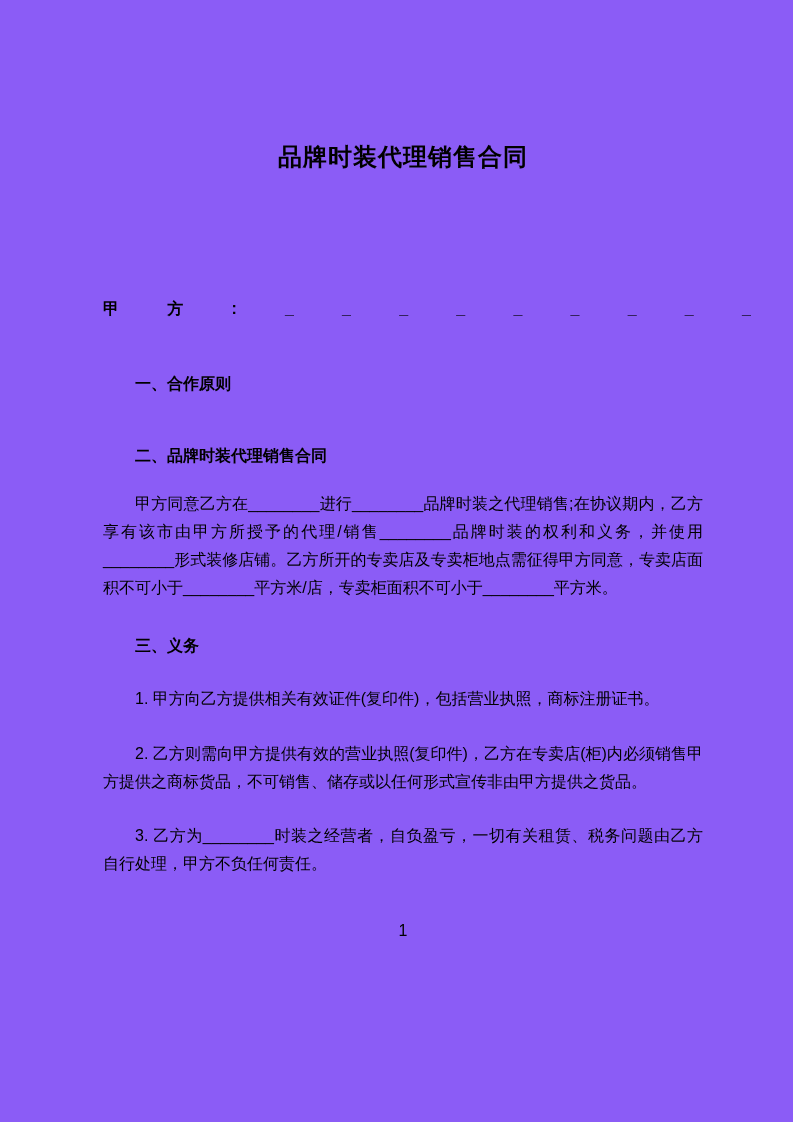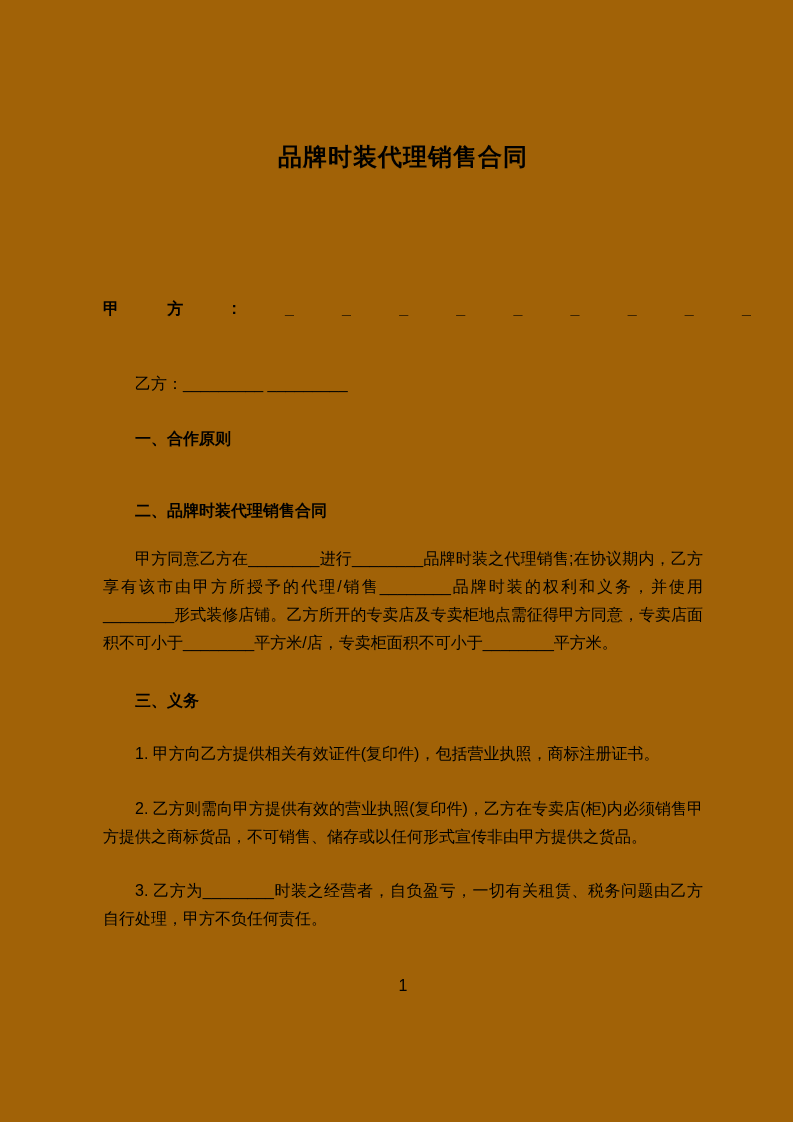--- a/index.html
+++ b/index.html
@@ -1,21 +1,21 @@
 <!DOCTYPE html>
 <html><head>
 <meta charset="utf-8">
 <style>
   * { margin: 0; padding: 0; box-sizing: border-box; }
   html, body { background: #ffffff; }
   .page {
     position: relative;
     width: 793px;
     height: 1122px;
-    background: #a16207;
+    background: #8b5cf6;
     color: #000000;
     font-family: "Liberation Sans", sans-serif;
     font-size: 16px;
     line-height: 28px;
     padding: 142px 90px 0 103px;
     overflow: hidden;
   }
   .doc-title {
     font-size: 24px;
     font-weight: bold;
@@ -62,21 +62,20 @@
     <span>_</span>
     <span>_</span>
     <span>_</span>
     <span>_</span>
     <span>_</span>
     <span>_</span>
     <span>_</span>
     <span>_</span>
   </div>
 
-  <div class="party-b-line">乙方：_________ _________</div>
 
   <div class="sec-heading">一、合作原则</div>
 
 
   <div class="sec-heading mb20">二、品牌时装代理销售合同</div>
 
   <p class="para mb22">甲方同意乙方在________进行________品牌时装之代理销售;在协议期内，乙方享有该市由甲方所授予的代理/销售________品牌时装的权利和义务，并使用________形式装修店铺。乙方所开的专卖店及专卖柜地点需征得甲方同意，专卖店面积不可小于________平方米/店，专卖柜面积不可小于________平方米。</p>
 
   <div class="sec-heading mb25">三、义务</div>
 

